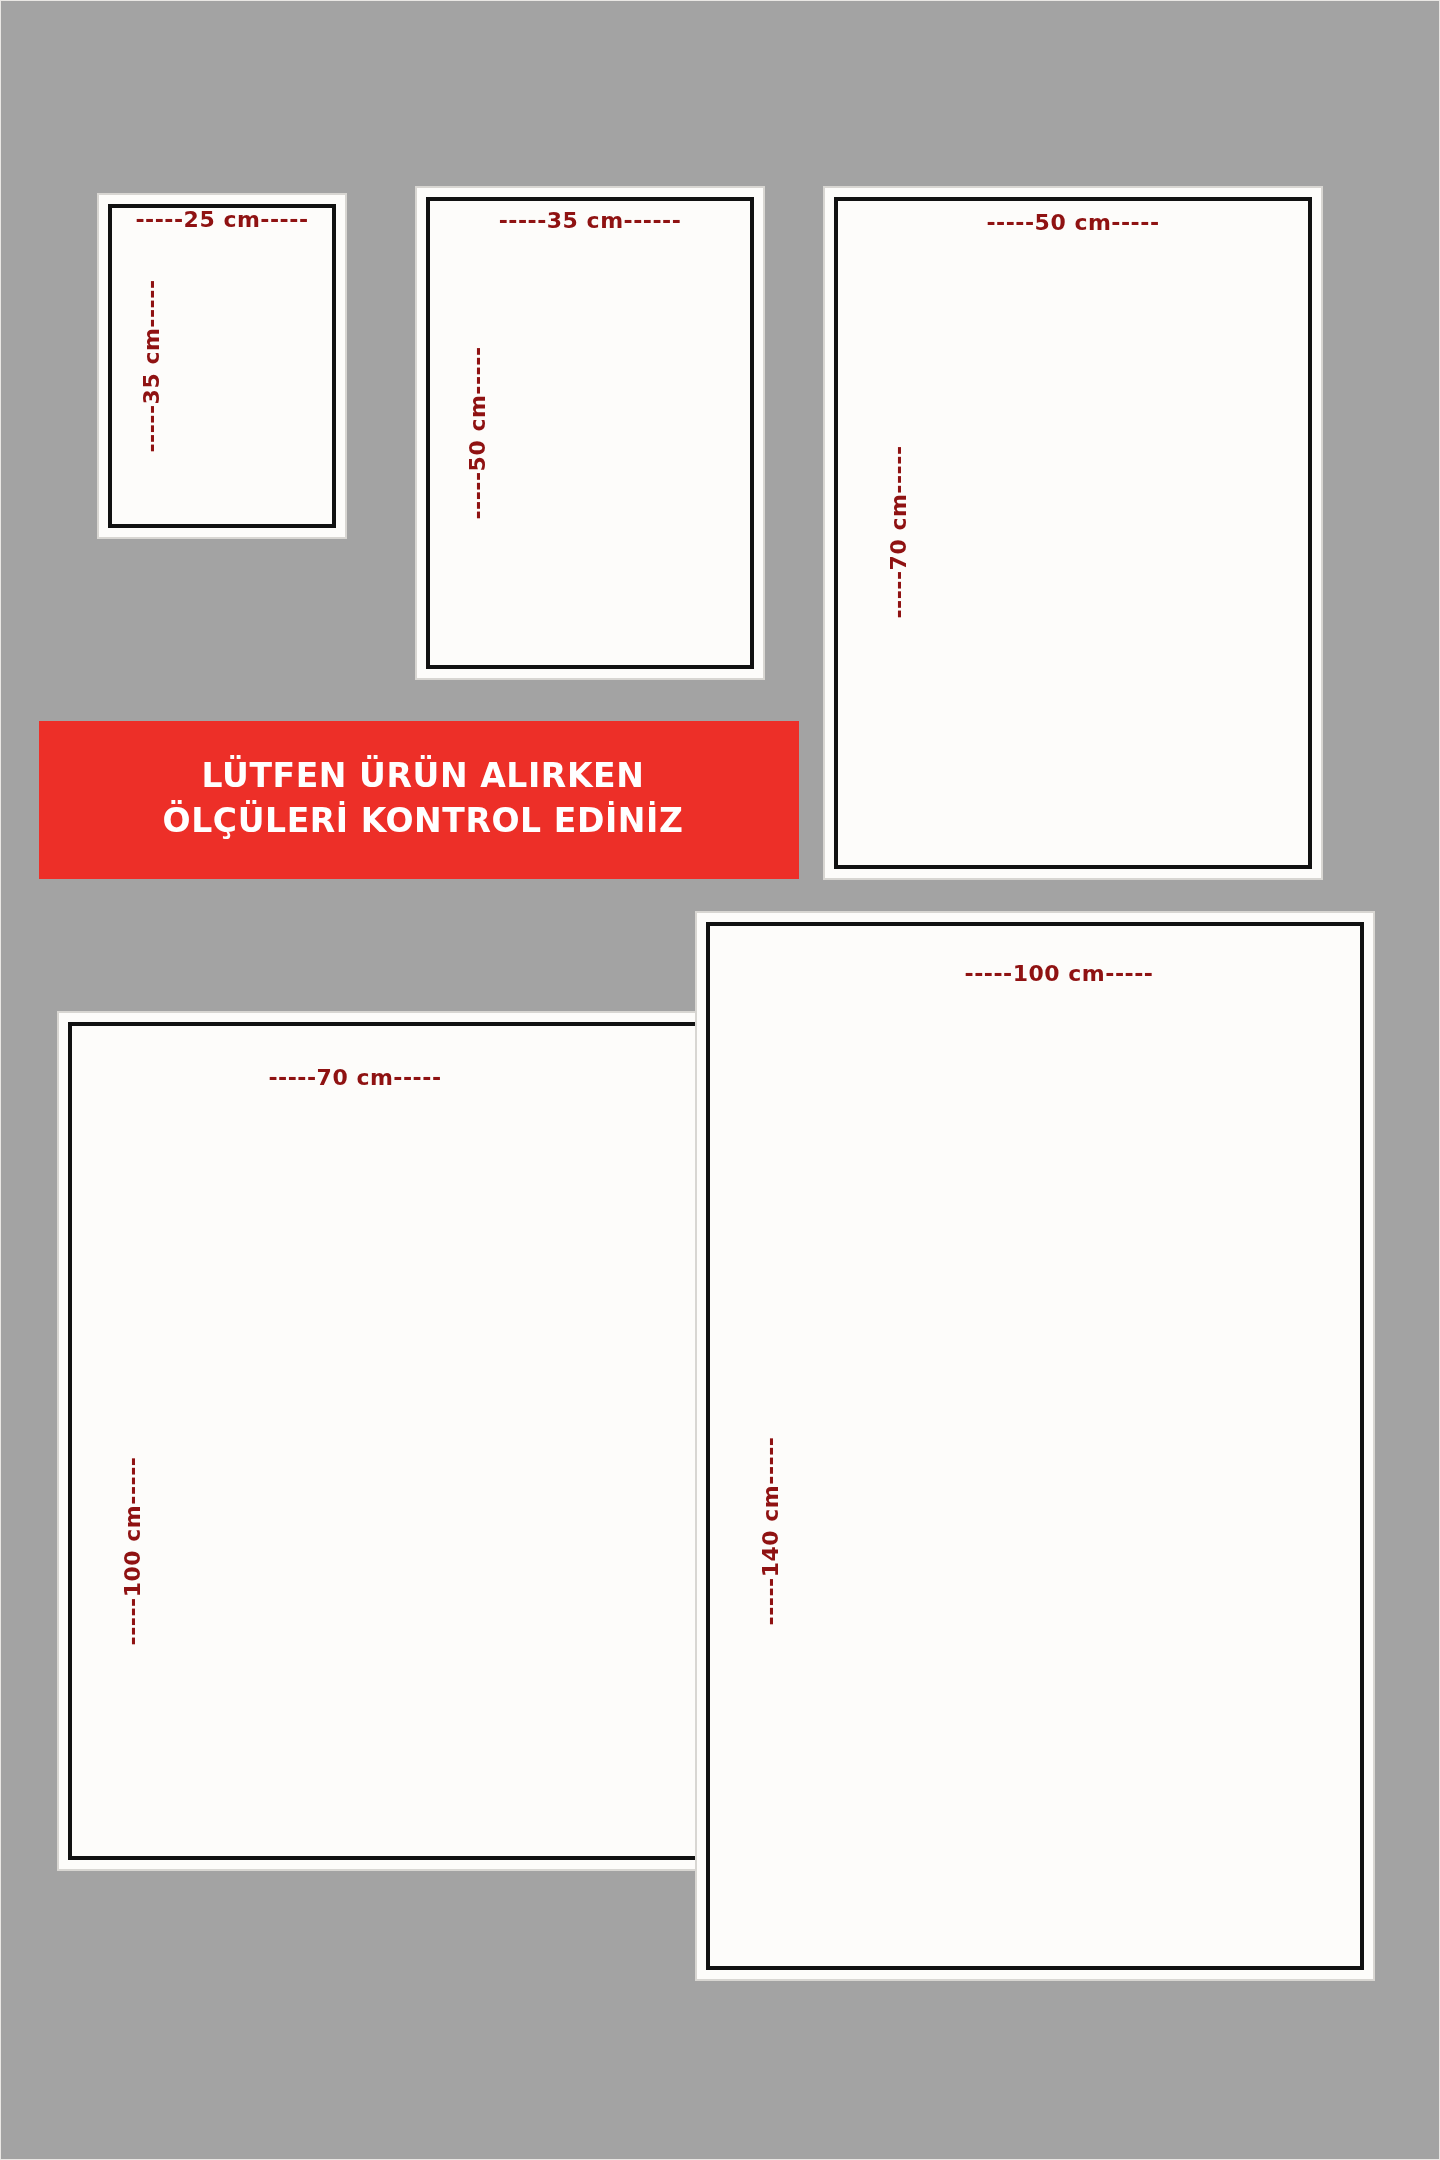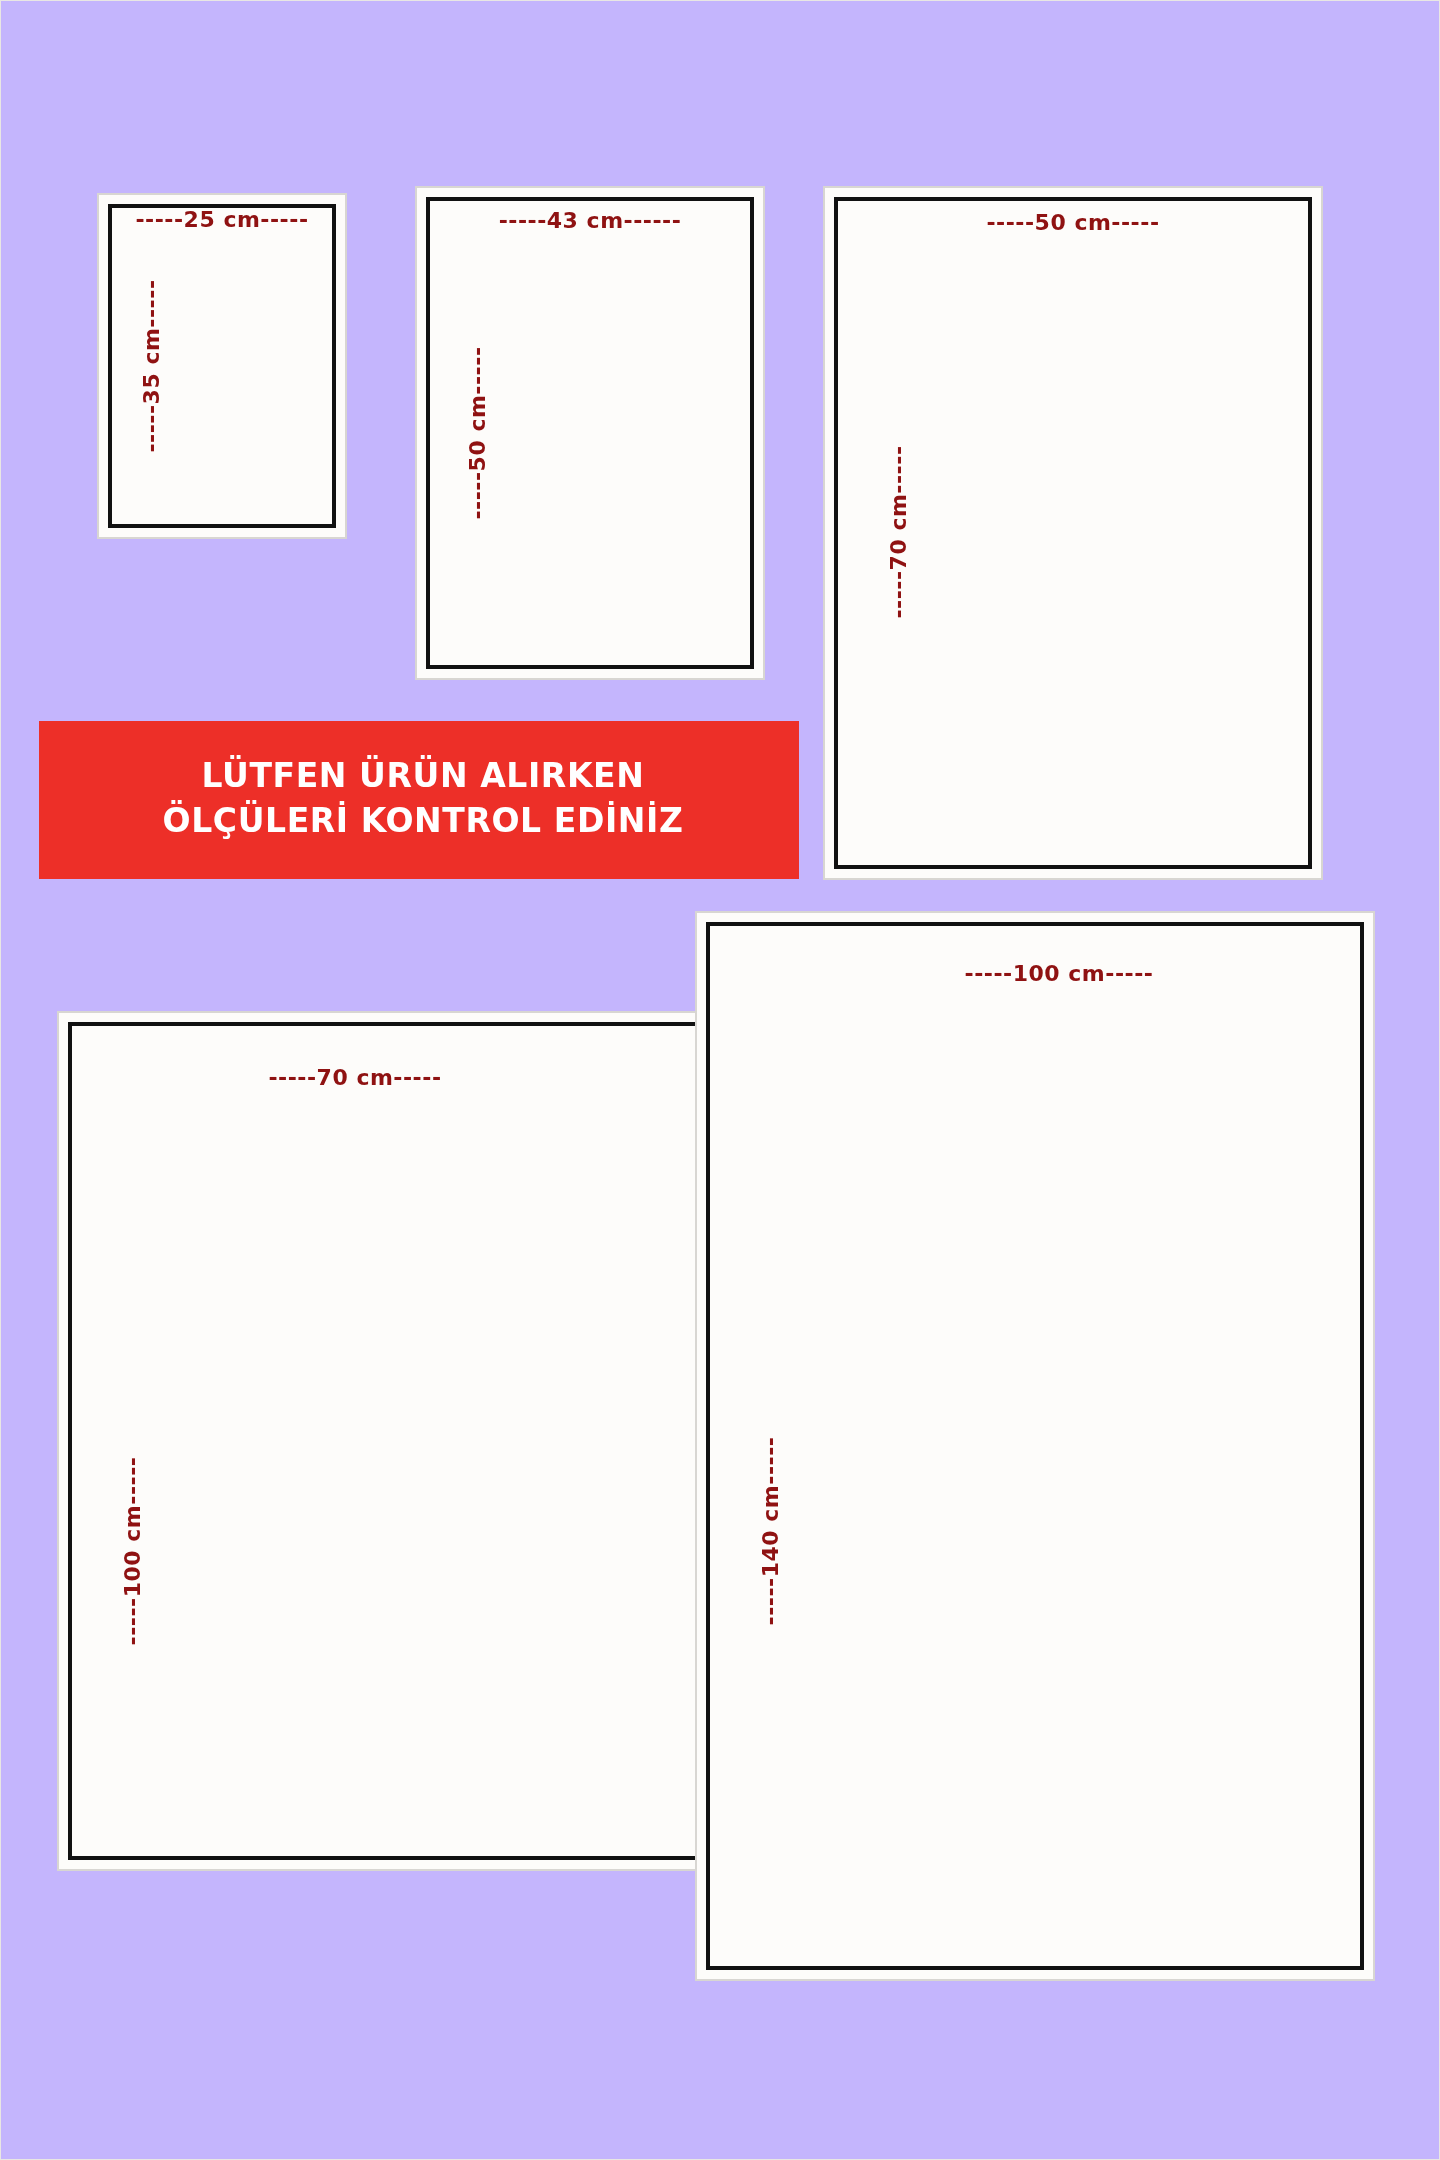--- a/index.html
+++ b/index.html
@@ -10,21 +10,21 @@
     width: 1440px;
     height: 2160px;
     background: #ffffff;
     font-family: "DejaVu Sans", sans-serif;
     overflow: hidden;
   }
   #stage {
     position: relative;
     width: 1440px;
     height: 2160px;
-    background: #c4b5fd;
+    background: #a3a3a3;
     box-sizing: border-box;
     border: 1px solid #e9e7e4;
   }
 
   
   .frame {
     position: absolute;
     background: #fdfcfa;
     border: 2px solid #d8d6d2;
     box-sizing: border-box;
@@ -84,21 +84,21 @@
 
   <div class="frame" style="left:96px; top:192px; width:250px; height:346px;">
     <div class="frame-inner"></div>
   </div>
   <div class="dim dim-h" style="left:221px; top:206px; font-size:22px;">-----25 cm-----</div>
   <div class="dim dim-v" style="left:138px; top:365px; font-size:22px;">-----35 cm-----</div>
 
   <div class="frame" style="left:414px; top:185px; width:350px; height:494px;">
     <div class="frame-inner"></div>
   </div>
-  <div class="dim dim-h" style="left:589px; top:207px; font-size:22px;">-----43 cm------</div>
+  <div class="dim dim-h" style="left:589px; top:207px; font-size:22px;">-----35 cm------</div>
   <div class="dim dim-v" style="left:464px; top:432px; font-size:22px;">-----50 cm-----</div>
 
   <div class="frame" style="left:822px; top:185px; width:500px; height:694px;">
     <div class="frame-inner"></div>
   </div>
   <div class="dim dim-h" style="left:1072px; top:209px; font-size:22px;">-----50 cm-----</div>
   <div class="dim dim-v" style="left:885px; top:531px; font-size:22px;">-----70 cm-----</div>
 
   <div class="banner" style="left:38px; top:720px; width:760px; height:158px;">
     <div class="banner-line">LÜTFEN ÜRÜN ALIRKEN</div>

